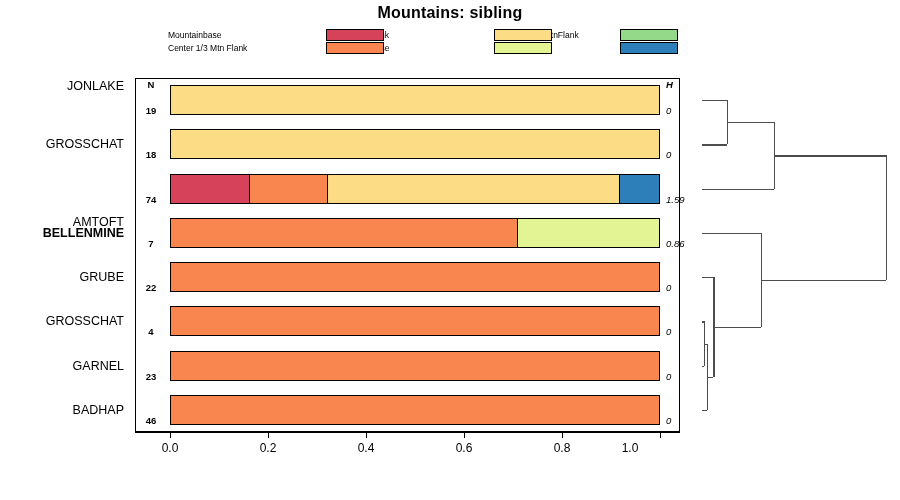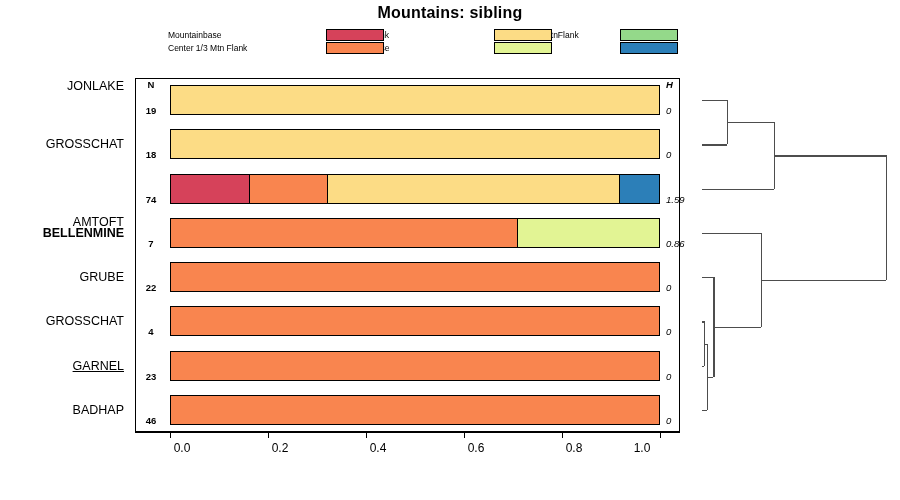--- a/index.html
+++ b/index.html
@@ -115,21 +115,20 @@
   .xaxis{position:absolute; left:135px; top:432px; width:545px; height:20px;}
   .xaxis .line{
     position:absolute; left:0; top:0; width:545px; height:1px; background:#000;
   }
   .tick{ position:absolute; top:0; width:1px; height:6px; background:#000; }
   .ticklabel{
     position:absolute; top:9px;
     font-size:12px;
     transform:translateX(-50%);
     white-space:nowrap;
-    margin-left:12px;
   }
   .xtitle{
     position:absolute; left:135px; top:462px; width:545px;
     text-align:center; font-size:12.5px;
   }
 
   
   .dendro{position:absolute; left:688px; top:78px; width:212px; height:354px;}
   .dseg{ position:absolute; background:#4d4d4d; }
   .dseg.h{ height:1.2px; }
@@ -168,21 +167,21 @@
 
   <div class="panel"></div>
 
   <div class="rowlabels" id="rowlabels">
       <div class="rowlabel" style="top: 8px;">JONLAKE</div>
       <div class="rowlabel" style="top: 66.375px;">GROSSCHAT</div>
       <div class="rowlabel" style="top: 110.625px; margin-top: 33px;">AMTOFT</div>
       <div class="rowlabel bold" style="top: 154.875px; padding-left: 16px;">BELLENMINE</div>
       <div class="rowlabel" style="top: 199.125px;">GRUBE</div>
       <div class="rowlabel" style="top: 243.375px;">GROSSCHAT</div>
-      <div class="rowlabel" style="top: 287.625px; text-decoration: underline;">GARNEL</div>
+      <div class="rowlabel" style="top: 287.625px;">GARNEL</div>
       <div class="rowlabel" style="top: 331.875px;">BADHAP</div>
     </div>
 
   <div class="ncol" id="ncol">
       <div class="nhead" style="top: 6.125px;">N</div>
       <div class="nval" style="top: 32.125px;">19</div>
       <div class="nval" style="top: 76.375px;">18</div>
       <div class="nval" style="top: 120.625px;">74</div>
       <div class="nval" style="top: 164.875px;">7</div>
       <div class="nval" style="top: 209.125px;">22</div>

